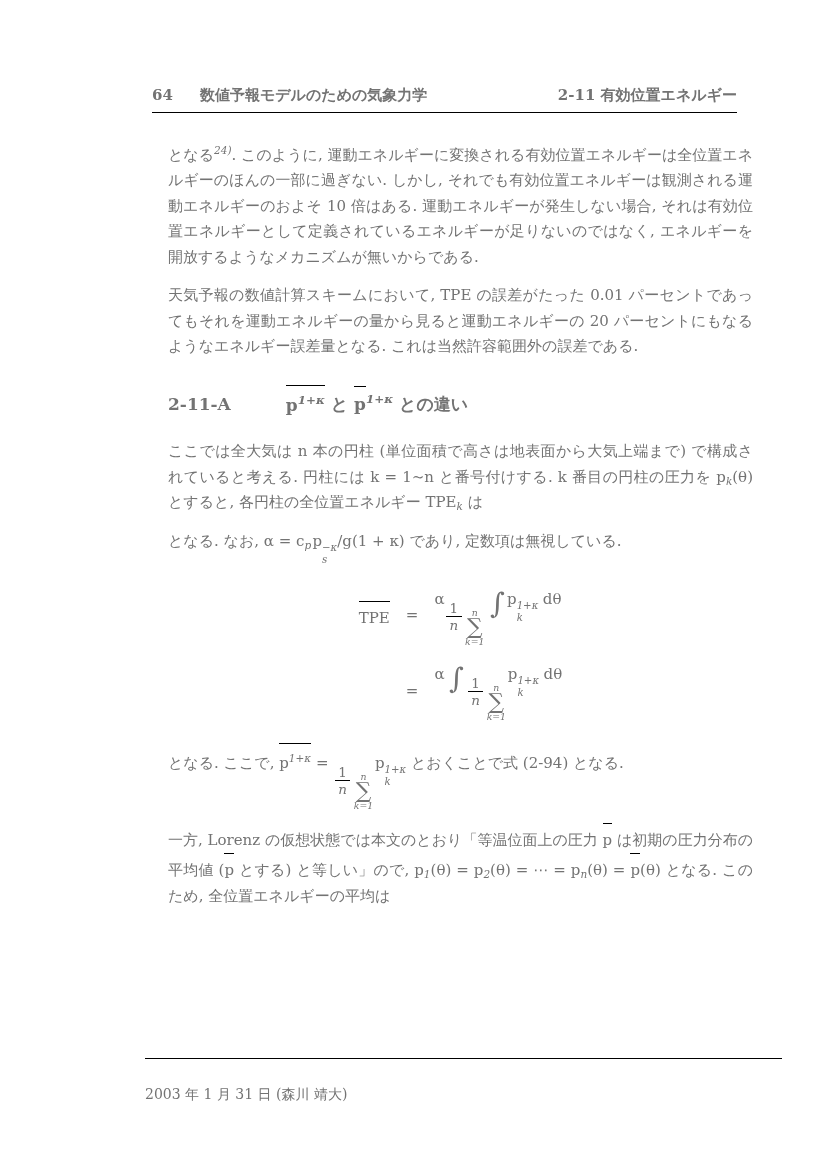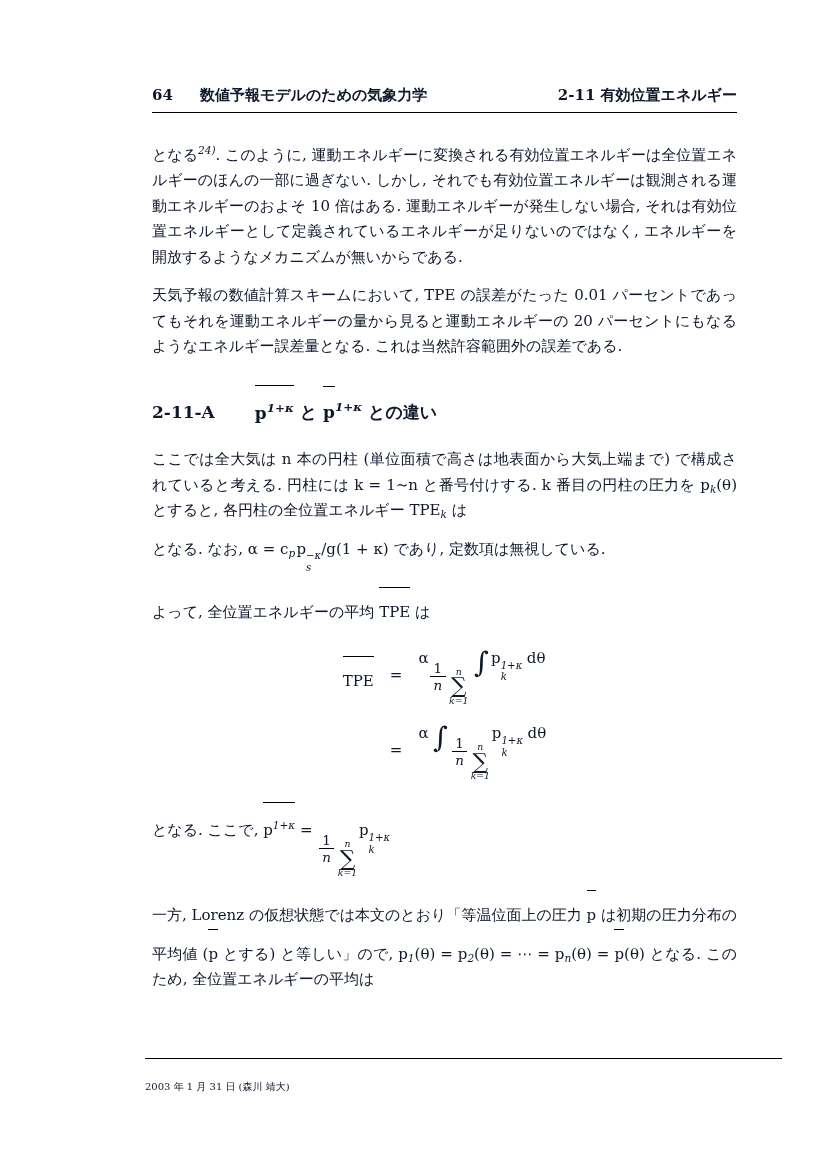--- a/index.html
+++ b/index.html
@@ -1,64 +1,64 @@
 <!DOCTYPE html>
 <html><head>
 <meta charset="utf-8">
 <style>
   html,body{margin:0;padding:0;background:#ffffff;}
-  .page{position:relative;width:826px;height:1169px;background:#ffffff;color:#0f172a;
+  .page{position:relative;width:826px;height:1169px;background:#ffffff;color:#737373;
         font-family:"DejaVu Serif","Liberation Serif",serif;overflow:hidden;}
 
   
   .header{position:absolute;top:86px;left:152px;width:585px;display:flex;
           justify-content:space-between;align-items:baseline;font-weight:bold;
           font-size:15px;border-bottom:1.6px solid #000;padding-bottom:7px;}
   .header-left{display:flex;gap:27px;}
 
   
-  .content{position:absolute;top:142px;left:152px;width:585px;font-size:15px;
+  .content{position:absolute;top:142px;left:168px;width:585px;font-size:15px;
            line-height:1.7;text-align:justify;}
   .para{margin:0 0 13px 0;}
 
   .heading{margin:25px 0 22px 0;font-size:17px;font-weight:bold;line-height:1.4;}
-  .hnum{margin-right:40px;}
+  .hnum{margin-right:55px;}
   .heading .msup{font-weight:bold;}
 
   
   .jt{font-style:normal;}
   .mv{}
   .mr{font-style:normal;}
   .msup{font-size:0.7em;vertical-align:0.55em;font-style:italic;}
   .msub{font-size:0.7em;vertical-align:-0.25em;font-style:italic;}
   .msp{display:inline-block;}
   .mint{font-size:1.9em;font-style:normal;vertical-align:-0.32em;line-height:0;margin:0 0.08em;}
   .mss{display:inline-flex;flex-direction:column;align-items:flex-start;
        font-size:0.68em;line-height:1.15;vertical-align:-0.55em;font-style:italic;}
   .mfrac{display:inline-flex;flex-direction:column;align-items:center;
          vertical-align:-0.7em;font-size:0.9em;line-height:1.2;margin:0 0.12em;text-align:center;}
   .fnum{padding:0 0.25em;border-bottom:1px solid #000;font-style:normal;}
   .fden{padding:0 0.25em;font-style:italic;}
   .msum{display:inline-flex;flex-direction:column;align-items:center;line-height:1;
         vertical-align:-0.8em;margin:0 0.12em;}
   .sumt,.sumb{font-size:0.62em;font-style:italic;}
   .sums{font-size:1.45em;line-height:0.9;font-style:normal;}
-  .mover{display:inline-block;border-top:1.1px solid #000;padding-top:16px;line-height:1.15;}
+  .mover{display:inline-block;border-top:1.1px solid #000;padding-top:8px;line-height:1.15;}
 
   
   .eqn{display:table;margin:8px auto 14px auto;font-size:15px;}
   .eqrow{display:table-row;}
   .eqcell{display:table-cell;vertical-align:middle;padding:8px 0;}
   .eqlhs{text-align:right;}
   .eqrel{padding:8px 16px;}
   .eqrhs{text-align:left;white-space:nowrap;}
 
   
   .footer{position:absolute;left:145px;top:1058px;width:637px;border-top:1px solid #000;
-          padding-top:21px;font-size:10px;}
+          padding-top:27px;font-size:14px;}
 </style>
 </head>
 <body>
 
 <div class="page">
 
   <div class="header">
     <span class="header-left">
       <span>64</span>
       <span>数値予報モデルのための気象力学</span>
@@ -69,21 +69,20 @@
   <div class="content" id="content">
 
   <div class="para"><span class="jt">となる</span><span class="msup">24)</span><span class="jt">. このように, 運動エネルギーに変換される有効位置エネルギーは全位置エネルギーのほんの一部に過ぎない. しかし, それでも有効位置エネルギーは観測される運動エネルギーのおよそ 10 倍はある. 運動エネルギーが発生しない場合, それは有効位置エネルギーとして定義されているエネルギーが足りないのではなく, エネルギーを開放するようなメカニズムが無いからである.</span></div>
       <div class="para"><span class="jt">天気予報の数値計算スキームにおいて, </span><span class="mv">TPE</span><span class="jt"> の誤差がたった 0.01 パーセントであってもそれを運動エネルギーの量から見ると運動エネルギーの 20 パーセントにもなるようなエネルギー誤差量となる. これは当然許容範囲外の誤差である.</span></div>
       <div class="heading"><span class="hnum">2-11-A</span><span class="htitle"><span class="mover"><span class="mv">p</span><span class="msup">1+κ</span></span><span class="jt"> と </span><span class="mover"><span class="mv">p</span></span><span class="msup">1+κ</span><span class="jt"> との違い</span></span></div>
       <div class="para"><span class="jt">ここでは全大気は </span><span class="mv">n</span><span class="jt"> 本の円柱 (単位面積で高さは地表面から大気上端まで) で構成されていると考える. 円柱には </span><span class="mv">k</span><span class="mr"> = 1∼</span><span class="mv">n</span><span class="jt"> と番号付けする. </span><span class="mv">k</span><span class="jt"> 番目の円柱の圧力を </span><span class="mv">p</span><span class="msub">k</span><span class="mr">(</span><span class="mv">θ</span><span class="mr">)</span><span class="jt"> とすると, 各円柱の全位置エネルギー </span><span class="mv">TPE</span><span class="msub">k</span><span class="jt"> は</span></div>
       <div class="para"><span class="jt">となる. なお, </span><span class="mv">α</span><span class="mr"> = </span><span class="mv">c</span><span class="msub">p</span><span class="msp" style="width: 0.08em;"></span><span class="mv">p</span><span class="mss">
           <span class="mss-s">−κ</span>
           <span class="mss-u">s</span>
         </span><span class="mr">/</span><span class="mv">g</span><span class="mr">(1 + </span><span class="mv">κ</span><span class="mr">)</span><span class="jt"> であり, 定数項は無視している.</span></div>
-      <div class="para"><span class="jt">よって, 全位置エネルギーの平均 </span><span class="mover"><span class="mv">TPE</span></span><span class="jt"> は</span></div>
       <div class="eqn">
         <div class="eqrow">
           <span class="eqcell eqlhs"><span class="mover"><span class="mv">TPE</span></span></span>
           <span class="eqcell eqrel">=</span>
           <span class="eqcell eqrhs"><span class="mv">α</span><span class="mfrac">
               <span class="fnum">1</span>
               <span class="fden">n</span>
             </span><span class="msum">
               <span class="sumt">n</span>
               <span class="sums">∑</span>
@@ -112,21 +111,21 @@
       <div class="para"><span class="jt">となる. ここで, </span><span class="mover"><span class="mv">p</span><span class="msup">1+κ</span></span><span class="mr"> = </span><span class="mfrac">
           <span class="fnum">1</span>
           <span class="fden">n</span>
         </span><span class="msum">
           <span class="sumt">n</span>
           <span class="sums">∑</span>
           <span class="sumb">k=1</span>
         </span><span class="mv">p</span><span class="mss">
           <span class="mss-s">1+κ</span>
           <span class="mss-u">k</span>
-        </span></div>
+        </span><span class="jt"> とおくことで式 (2-94) となる.</span></div>
       <div class="para"><span class="jt">一方, Lorenz の仮想状態では本文のとおり「等温位面上の圧力 </span><span class="mover"><span class="mv">p</span></span><span class="jt"> は初期の圧力分布の平均値 (</span><span class="mover"><span class="mv">p</span></span><span class="jt"> とする) と等しい」ので, </span><span class="mv">p</span><span class="msub">1</span><span class="mr">(</span><span class="mv">θ</span><span class="mr">) = </span><span class="mv">p</span><span class="msub">2</span><span class="mr">(</span><span class="mv">θ</span><span class="mr">) = ⋯ = </span><span class="mv">p</span><span class="msub">n</span><span class="mr">(</span><span class="mv">θ</span><span class="mr">) = </span><span class="mover"><span class="mv">p</span></span><span class="mr">(</span><span class="mv">θ</span><span class="mr">)</span><span class="jt"> となる. このため, 全位置エネルギーの平均は</span></div>
     </div>
 
   <div class="footer">
     <span>2003 年 1 月 31 日 (森川 靖大)</span>
   </div>
 
 </div>
 
 </body></html>

